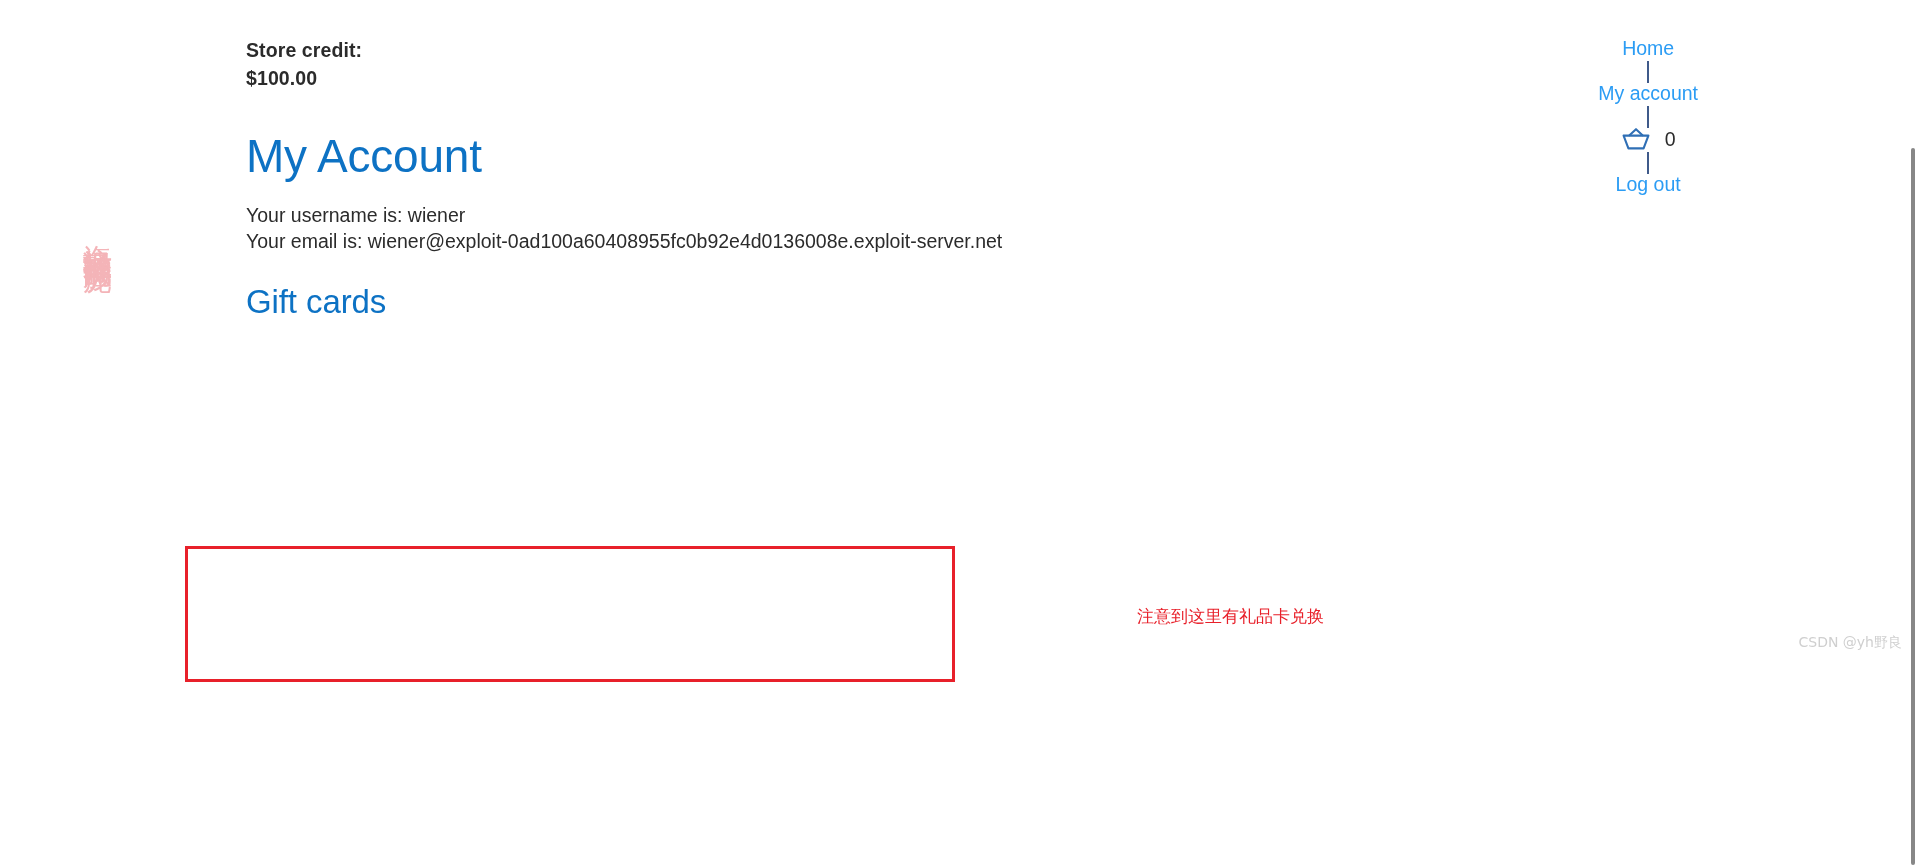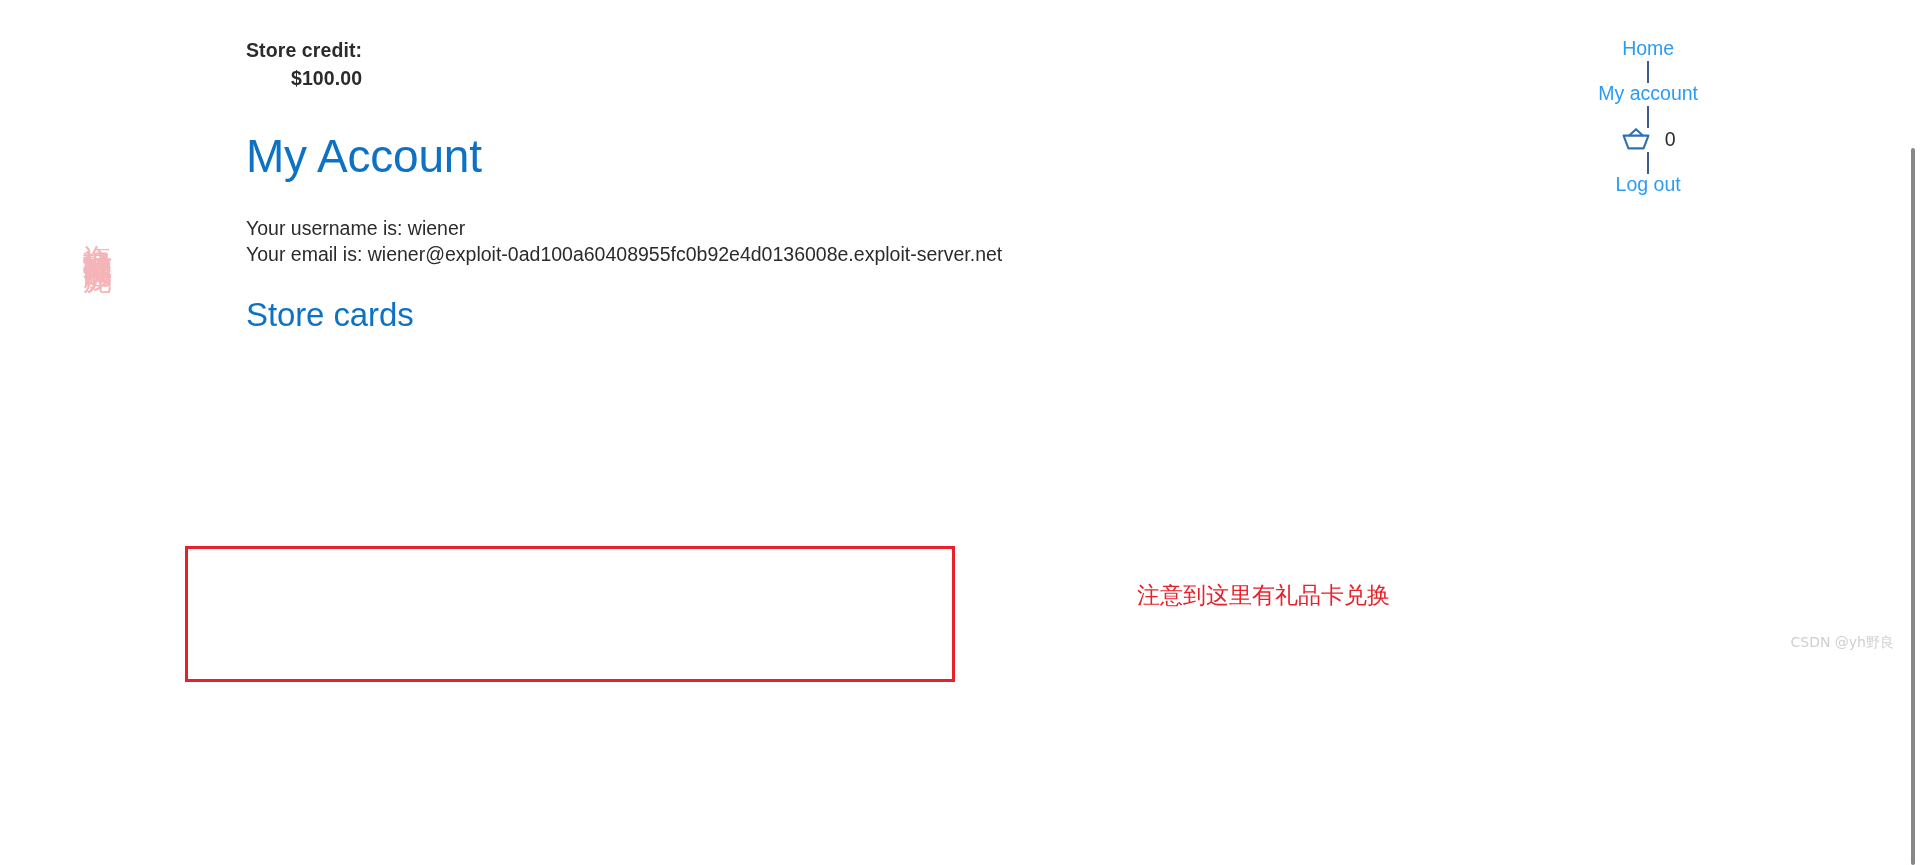--- a/index.html
+++ b/index.html
@@ -33,21 +33,21 @@
   .store-credit {
     position: absolute;
     left: 246px;
     top: 36px;
     font-size: 19.5px;
     font-weight: bold;
     color: #2b2b2b;
     line-height: 28px;
     letter-spacing: 0.1px;
   }
-  .store-credit .amount { display: block; text-align: right; }
+  .store-credit .amount { display: block; }
 
   .topnav {
     position: absolute;
     right: 222px;
     top: 37px;
     display: flex;
     align-items: center;
     font-size: 19.5px;
     color: #2b9cf4;
     white-space: nowrap;
@@ -101,21 +101,21 @@
     line-height: 56px;
     letter-spacing: -0.2px;
   }
 
   .info-line {
     margin: 0;
     font-size: 19.5px;
     color: #2b2b2b;
     line-height: 26px;
   }
-  .info-line.username { margin-top: 31px; }
+  .info-line.username { margin-top: 18px; }
   .info-line.email    { }
 
   
   .panel {
     background: #eaeff1;
     padding: 34px 22px 30px 22px;
     margin-top: 16px;
     width: 872px;
   }
 
@@ -187,26 +187,26 @@
     width: 770px;
     height: 136px;
     border: 3px solid #e8202a;
     pointer-events: none;
     z-index: 30;
   }
 
   .annotation {
     position: absolute;
     left: 1137px;
-    top: 580px;
-    font-size: 23px;
+    top: 600px;
+    font-size: 17px;
     color: #e8202a;
     line-height: 34px;
     white-space: nowrap;
-    font-family: Liberation Mono, monospace;
+    font-family: Liberation Serif, serif;
     z-index: 31;
   }
 
   
   .vwm {
     position: absolute;
     white-space: nowrap;
     color: #f7bfc2;
     pointer-events: none;
     user-select: none;
@@ -222,21 +222,21 @@
     writing-mode: vertical-rl;
     text-orientation: upright;
     letter-spacing: 2px;
     font-family: "DejaVu Sans", sans-serif;
     color: #f4b4b8;
   }
 
   
   .csdn {
     position: absolute;
-    right: 26px;
+    right: 18px;
     bottom: 14px;
     font-size: 14px;
     color: #cfcfcf;
     font-family: "DejaVu Sans", sans-serif;
     z-index: 40;
   }
 
   
   .scrollbar-track {
     position: absolute;
@@ -292,21 +292,21 @@
 
   <div class="content">
 
     <h1 class="page-title">My Account</h1>
 
     <p class="info-line username">Your username is: wiener</p>
     <p class="info-line email">Your email is: wiener@exploit-0ad100a60408955fc0b92e4d0136008e.exploit-server.net</p>
 
 
     <div class="giftcards-wrap">
-      <h2 class="section-title">Store cards</h2>
+      <h2 class="section-title">Gift cards</h2>
 
     </div>
   </div>
 
   <div class="redbox"></div>
   <div class="annotation">注意到这里有礼品卡兑换</div>
 
   <div class="vwm vwm-cn">海浪轻轻拍打我的脸庞</div>
   <div class="csdn">CSDN @yh野良</div>
 

